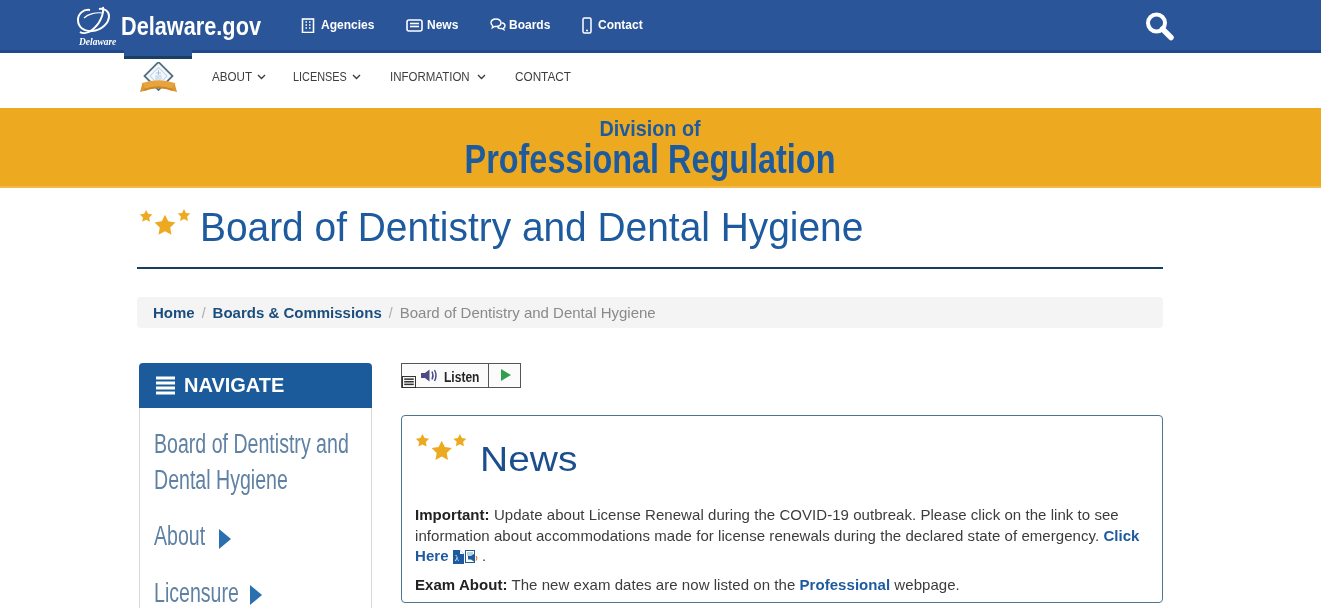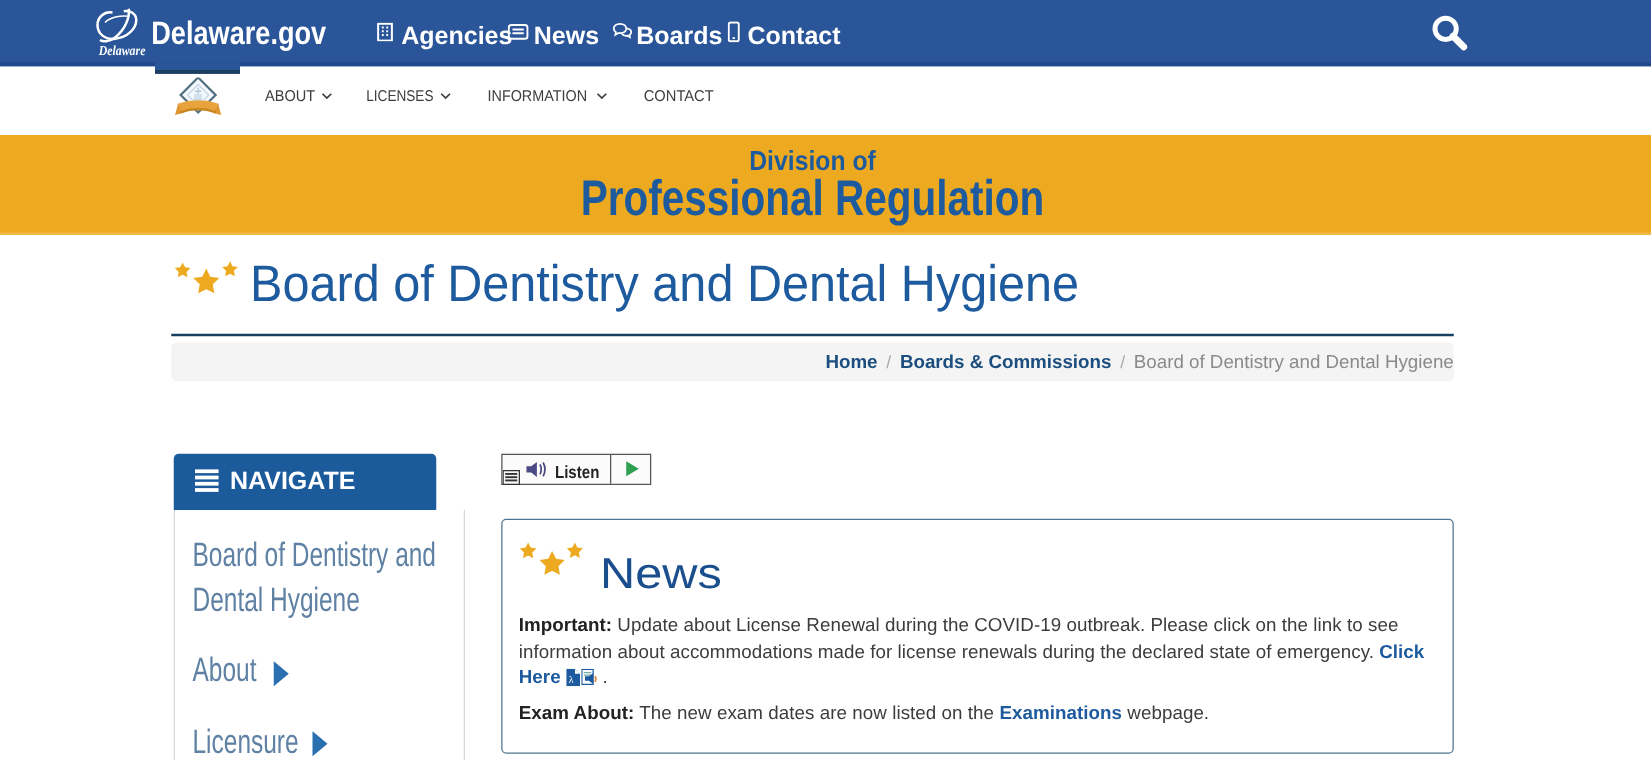--- a/index.html
+++ b/index.html
@@ -8,58 +8,58 @@
   .abs { position:absolute; }
   
   #hdr { position:absolute; left:0; top:0; width:1321px; height:53px; background:#2a5598; }
   #hdrline { position:absolute; left:0; top:50px; width:1321px; height:3px; background:#21478d; }
   #tab { position:absolute; left:124px; top:50px; width:68px; height:9px; background:#2a5598; border-bottom:3px solid #1c3e60; }
   .dlogo-sub { position:absolute; left:79px; top:35px; color:#fff;
     font-family:"Liberation Serif", serif; font-style:italic; font-weight:bold; font-size:11px;
     transform:scaleX(0.86); transform-origin:left top; }
   .dgov { position:absolute; left:121px; top:11px; color:#fff; font-size:26px; font-weight:bold;
     transform:scaleX(0.835); transform-origin:left top; white-space:nowrap; }
-  .tnav { position:absolute; top:17.5px; color:#fff; font-size:20px; font-weight:bold; white-space:nowrap; }
+  .tnav { position:absolute; top:17.5px; color:#fff; font-size:12px; font-weight:bold; white-space:nowrap; }
   
   .mnav { position:absolute; top:70px; color:#3d3d3d; font-size:12.5px; white-space:nowrap; transform-origin:left top; }
   
   #gold { position:absolute; left:0; top:108px; width:1321px; height:80px;
     background:#edaa21; border-bottom:2px solid #f0b94a; }
   #divof { position:absolute; left:0; top:116px; width:1300px; text-align:center;
     color:#1d5b9e; font-weight:bold; font-size:22px; transform:scaleX(0.9); transform-origin:650px 50%; }
   #profreg { position:absolute; left:0; top:137px; width:1300px; text-align:center;
     color:#1d5b9e; font-weight:bold; font-size:40px; transform:scaleX(0.81); transform-origin:650px 50%; }
   
   #h1 { position:absolute; left:200px; top:204px; color:#1d5b9e; font-size:41px;
     white-space:nowrap; transform:scaleX(0.948); transform-origin:left top; }
   #hrule { position:absolute; left:137px; top:266.5px; width:1026px; height:2.5px; background:#173f5f; }
   
-  #bc { position:absolute; left:137px; top:274px; width:1026px; height:31px;
+  #bc { position:absolute; left:137px; top:297px; width:1026px; height:31px;
     background:#f4f4f4; border-radius:4px; font-size:15px; color:#8a8a8a; line-height:31px;
-    padding-left:16px;text-align:right; }
+    padding-left:16px; }
   #bc a { color:#1b4e7e; font-weight:bold; text-decoration:none; }
   #bc .sep { color:#aaa; padding:0 7px; font-size:14px; }
   
-  #navhead { position:absolute; left:139px; top:363px; width:210px; height:45px;
+  #navhead { position:absolute; left:139px; top:363px; width:233px; height:45px;
     background:#1b5a9b; border-radius:4px 4px 0 0; color:#fff; font-weight:bold; font-size:20px;
     line-height:45px; padding-left:17px; }
   #navbody { position:absolute; left:139px; top:408px; width:233px; height:260px;
     background:#fff; border:1px solid #d9d9d9; border-top:0; }
   .sn { position:absolute; left:154px; color:#5e81a4; font-size:27px; white-space:nowrap;
     transform:scaleX(0.725); transform-origin:left top; line-height:35.5px; }
   .snarrow { position:absolute; width:0; height:0; border-style:solid; }
   
   #listen { position:absolute; left:401px; top:363px; width:120px; height:25px;
     background:#fbfbfb; border:1px solid #555; }
   
   #news { position:absolute; left:401px; top:415px; width:762px; height:188px;
     border:1px solid #4f7490; border-radius:4px; }
   #newsh { position:absolute; left:480px; top:440px; color:#1b4e8c; font-size:34.5px;
     transform:scaleX(1.13); transform-origin:left top; }
-  .np { position:absolute; left:415px; color:#3c3c3c; font-size:15px; line-height:20.5px; letter-spacing:0.05px; }
+  .np { position:absolute; left:415px; color:#3c3c3c; font-size:15px; line-height:20.5px; letter-spacing:0.05px;margin-top:14px; }
   .np b { color:#222; }
   .np a { color:#1d5b9e; font-weight:bold; text-decoration:none; }
 </style>
 </head>
 <body>
 
 <div id="hdr"></div>
 <div id="hdrline"></div>
 <div id="tab"></div>
 <svg class="abs" style="left:76px; top:6px;" width="40" height="30" viewBox="0 0 40 30" fill="none" stroke="#fff">
@@ -180,13 +180,13 @@
       <path d="M0 0 L7 0 L11 4 L11 14 L0 14 Z" fill="#1d5b9e"></path>
       <path d="M7 0 L7 4 L11 4 Z" fill="#fff"></path>
       <text x="2" y="11" font-size="8" fill="#fff" font-family="Liberation Serif">λ</text>
     </svg><svg width="13" height="13" viewBox="0 0 13 13" style="vertical-align:-2px; margin-left:1px;">
       <rect x="0.5" y="0.5" width="9" height="12" fill="#fff" stroke="#1d5b9e"></rect>
       <line x1="2" y1="3" x2="8" y2="3" stroke="#7aa" stroke-width="1"></line>
       <line x1="2" y1="5" x2="8" y2="5" stroke="#7aa" stroke-width="1"></line>
       <path d="M3 6 L6 6 L9.5 3.5 L9.5 12 L6 9.5 L3 9.5 Z" fill="#1d5b9e"></path>
       <path d="M11 6 Q12.5 8 11 10.5" fill="none" stroke="#e08030" stroke-width="1.2"></path>
     </svg> .</div>
-<div class="np" style="top:560.5px;"><b>Exam About:</b> The new exam dates are now listed on the <a>Examinations</a> webpage.</div>
+<div class="np" style="top:560.5px;"><b>Exam About:</b> The new exam dates are now listed on the <a>Professional</a> webpage.</div>
 
 </body></html>

